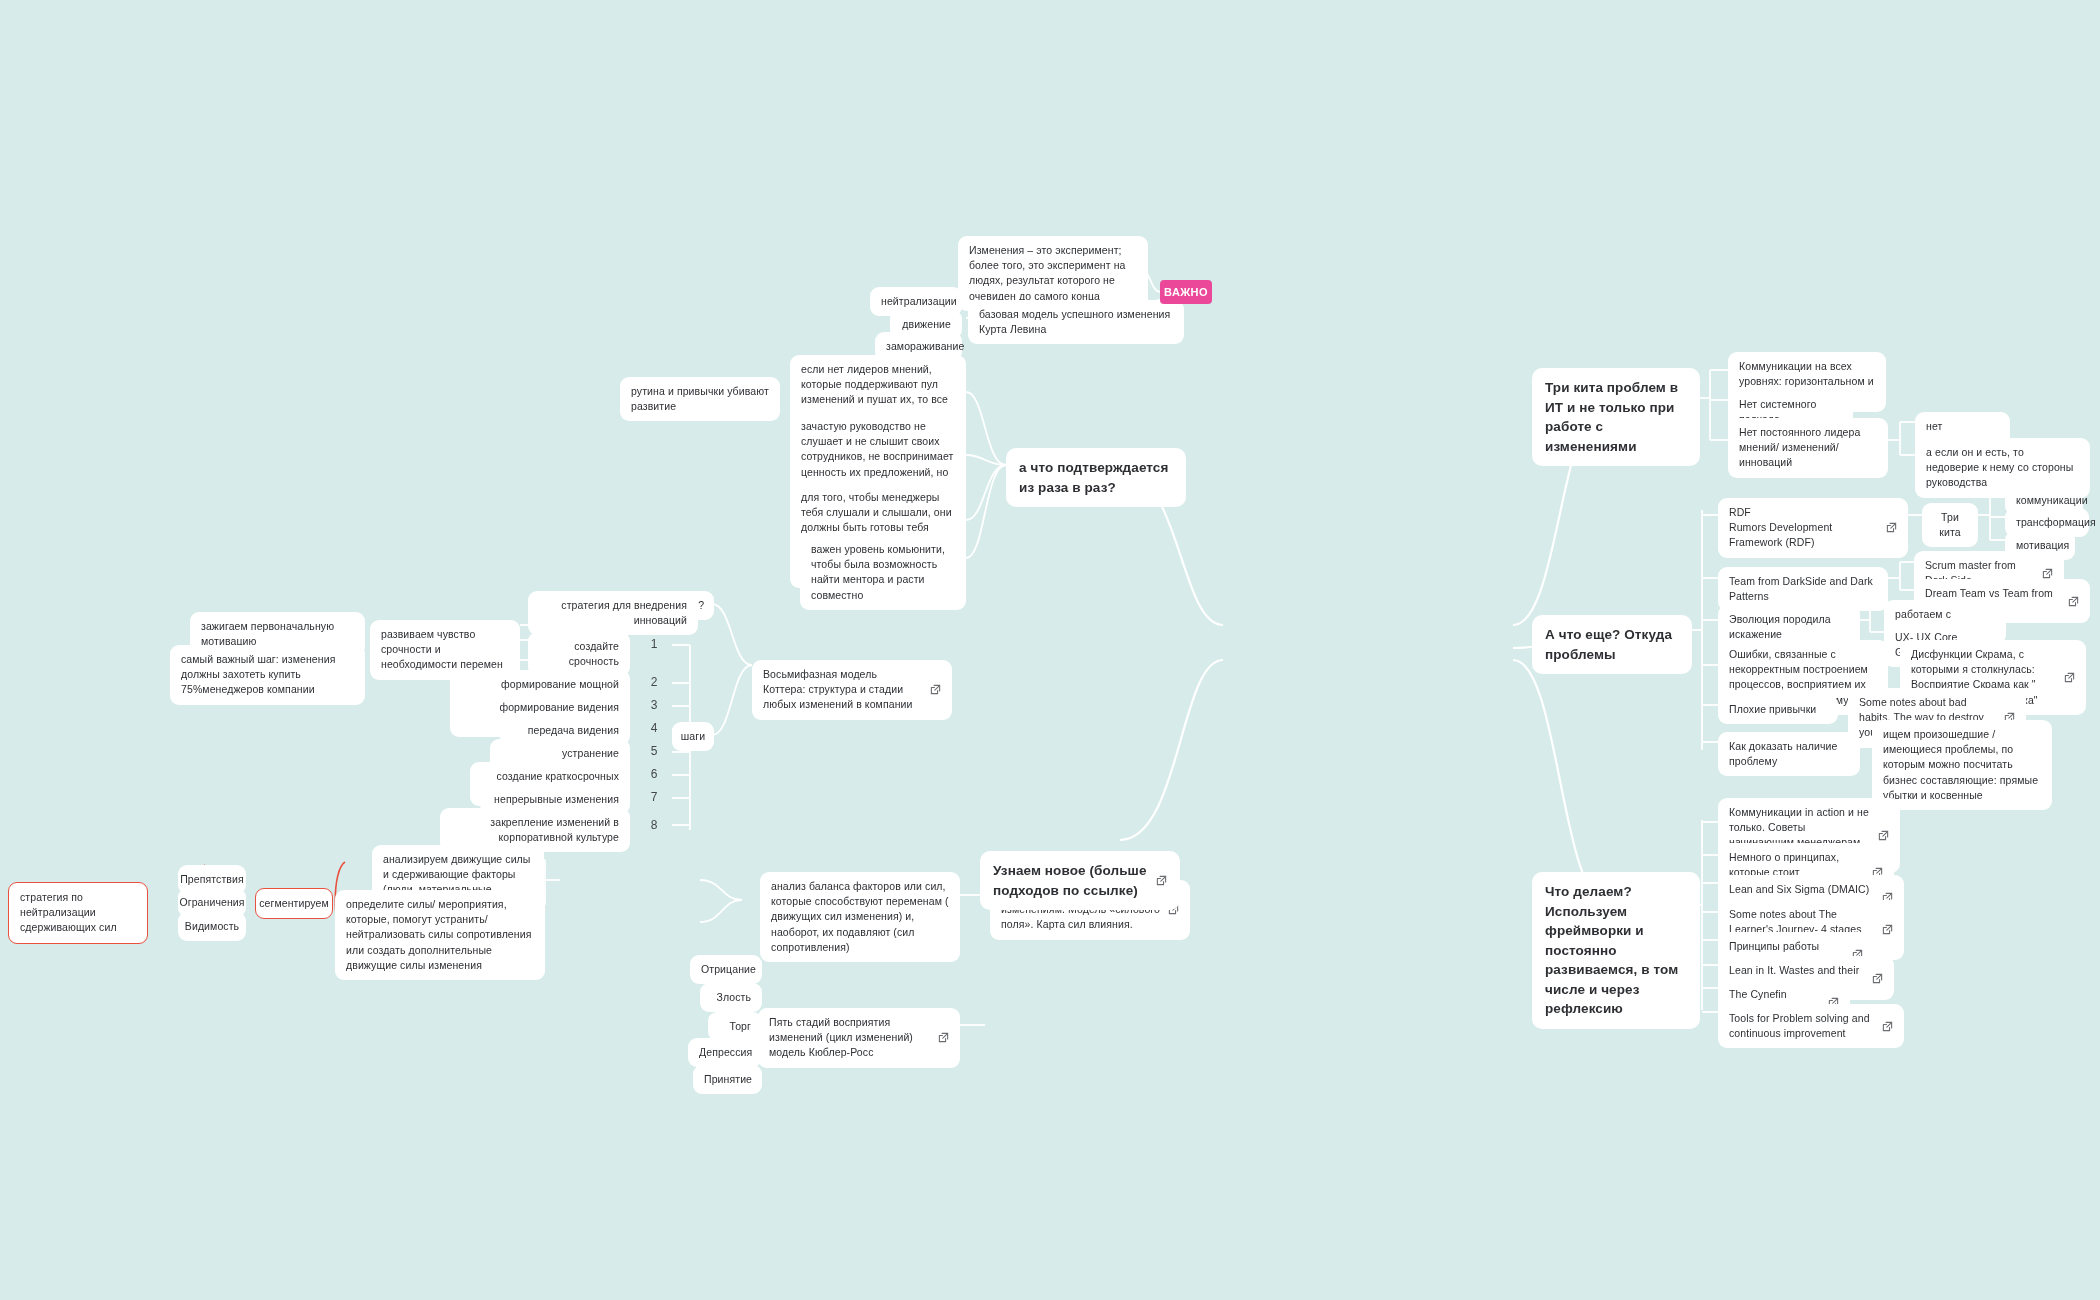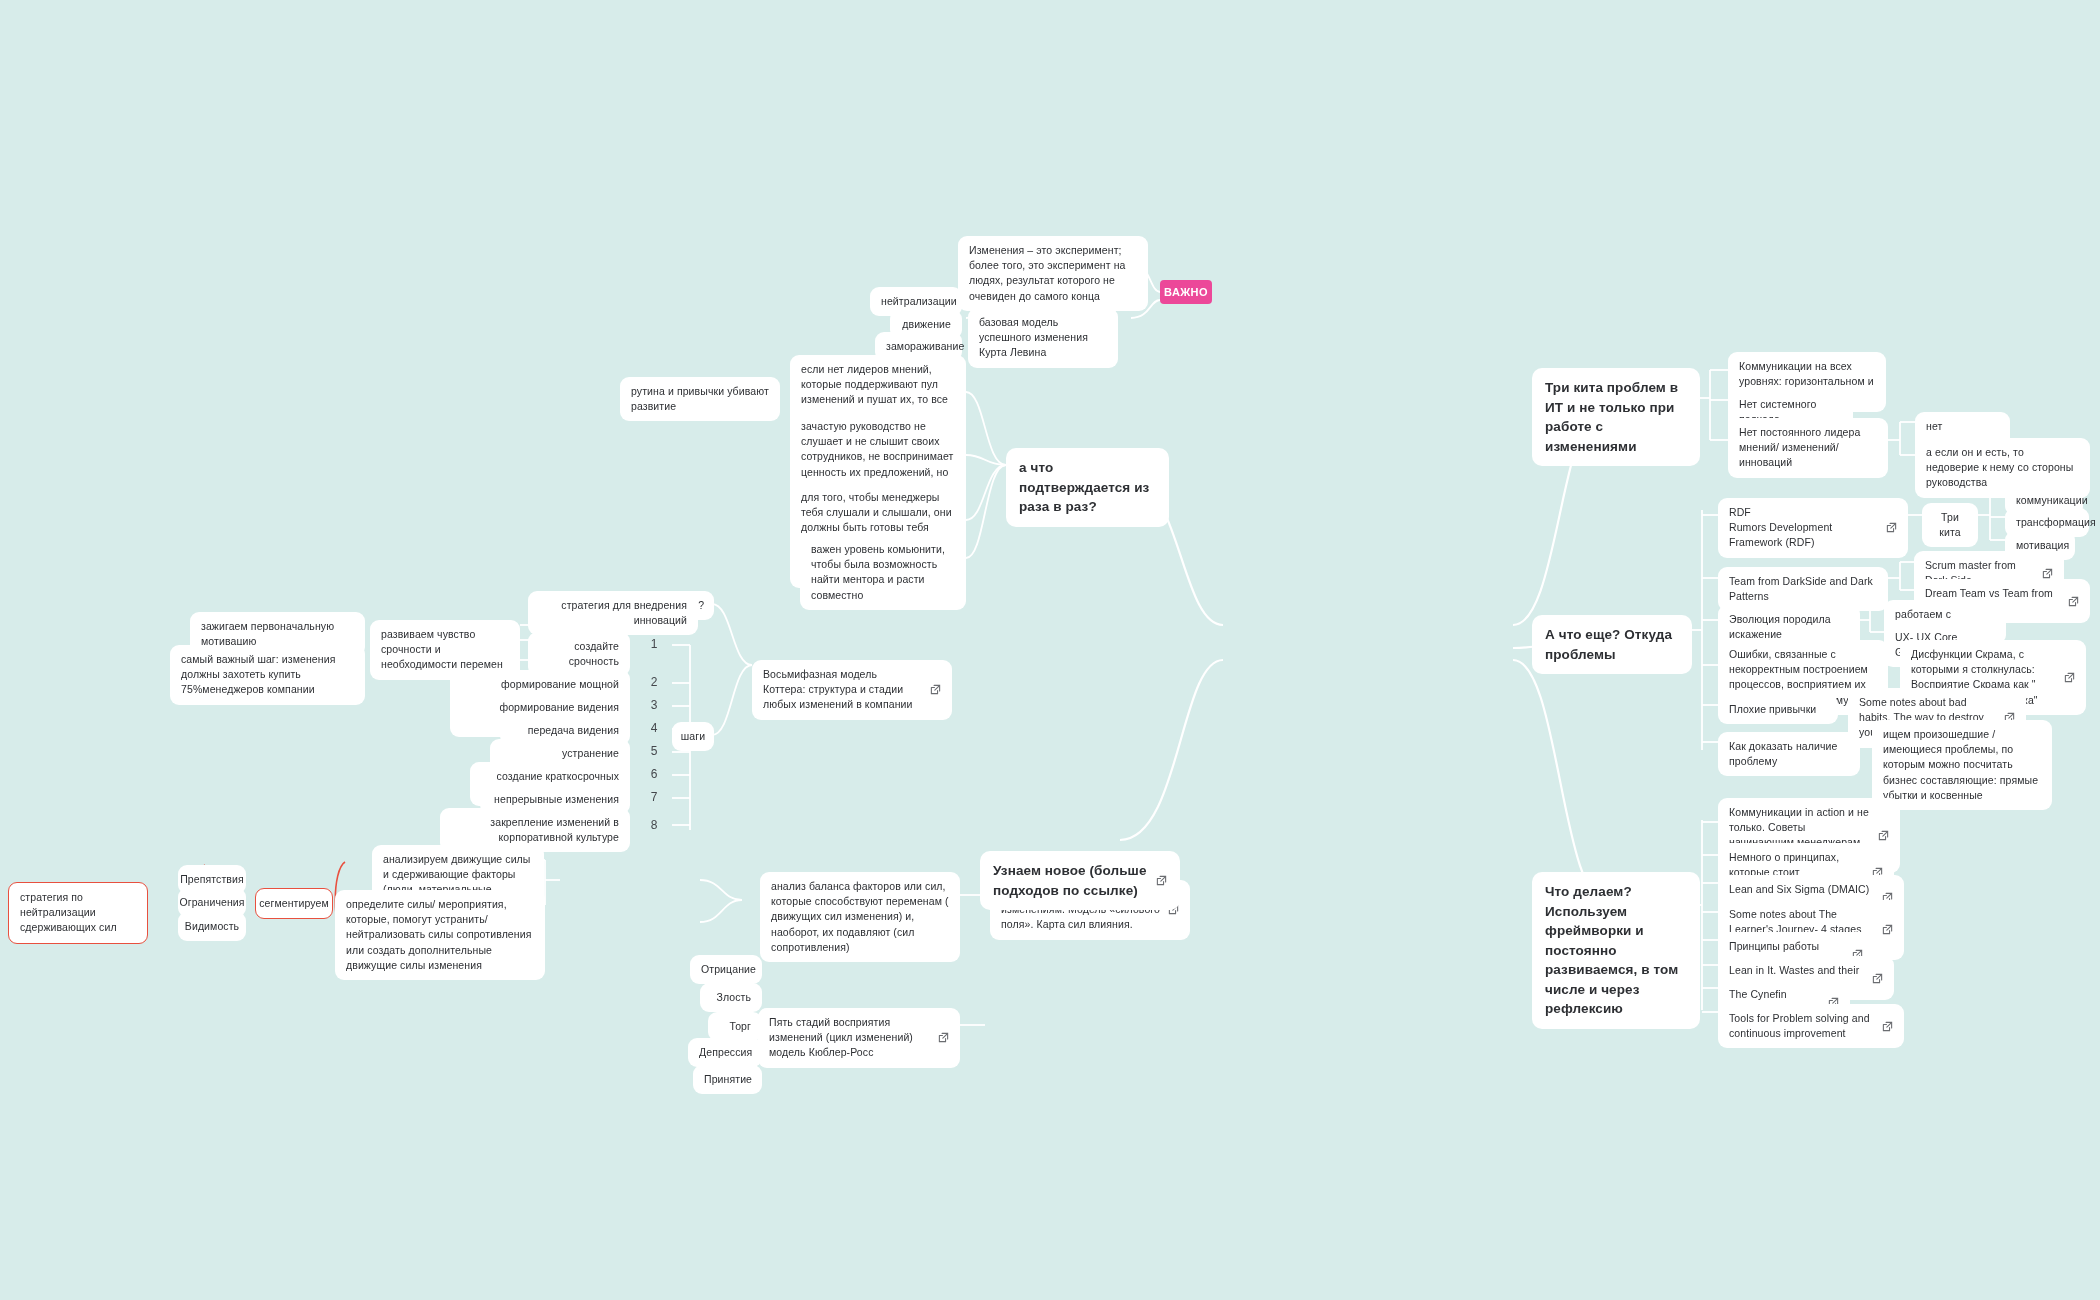--- a/index.html
+++ b/index.html
@@ -218,41 +218,41 @@
       <path d="M345 862 C332 870 332 930 345 938"></path>
       <path d="M362 900 L372 900"></path>
     </g>
   </svg>
 
 
   <div class="node" style="left:958px;top:236px;width:190px;">
     <span class="txt tiny">Изменения – это эксперимент; более того, это эксперимент на людях, результат которого не очевиден до самого конца</span>
   </div>
 
-  <div class="node" style="left:968px;top:300px;width:150px;margin-top:8px;">
+  <div class="node" style="left:968px;top:300px;width:216px;">
     <span class="txt tiny">базовая модель успешного изменения Курта Левина</span>
   </div>
 
   <div class="node r" style="left:870px;top:287px;width:92px;">
     <span class="txt tiny">нейтрализации</span>
   </div>
   <div class="node r" style="left:890px;top:310px;width:72px;">
     <span class="txt tiny">движение</span>
   </div>
   <div class="node r" style="left:875px;top:332px;width:87px;">
     <span class="txt tiny">замораживание</span>
   </div>
 
   <div class="badge" style="left:1160px;top:280px;width:52px;height:24px;">ВАЖНО</div>
 
   <div class="node" style="left:620px;top:377px;width:160px;">
     <span class="txt tiny">рутина и привычки убивают развитие</span>
   </div>
 
-  <div class="node lvl1b" style="left:1006px;top:448px;width:163px;">
+  <div class="node lvl1b" style="left:1006px;top:448px;width:180px;">
     <span class="txt">а что подтверждается из раза в раз?</span>
   </div>
 
   <div class="node" style="left:790px;top:355px;width:176px;">
     <span class="txt tiny">если нет лидеров мнений, которые поддерживают пул изменений и пушат их, то все через несколько лет откатывается к - 1 уровню</span>
   </div>
   <div class="node" style="left:790px;top:412px;width:176px;">
     <span class="txt tiny">зачастую руководство не слушает и не слышит своих сотрудников, не воспринимает ценность их предложений, но слышит тех, кого наняли со стороны, при этом ловя флешбеки</span>
   </div>
   <div class="node" style="left:790px;top:483px;width:176px;">

